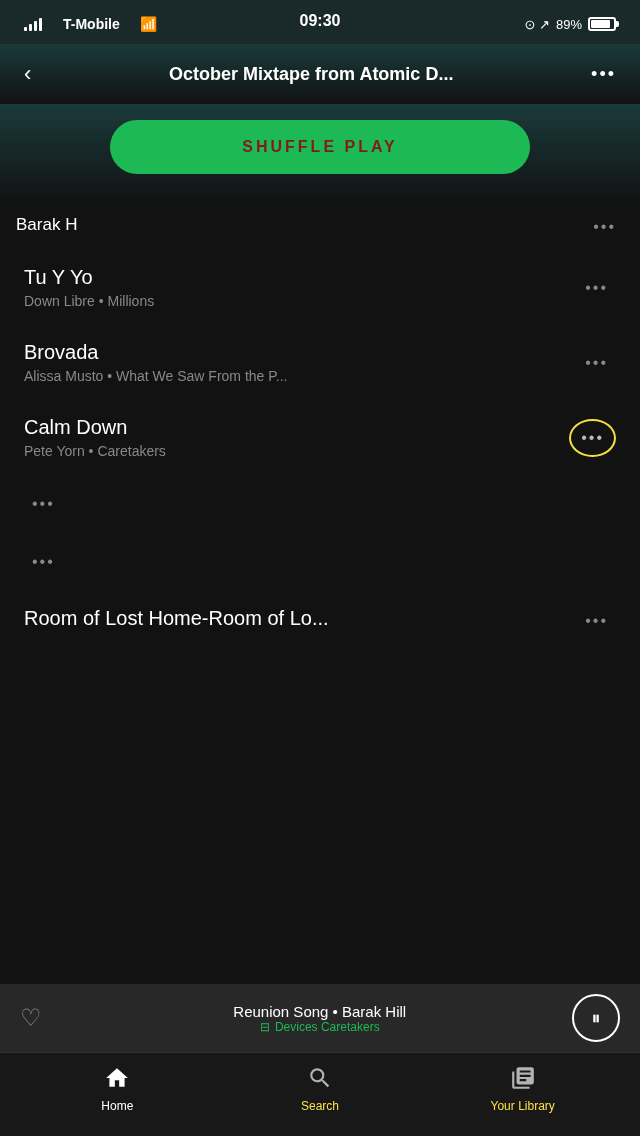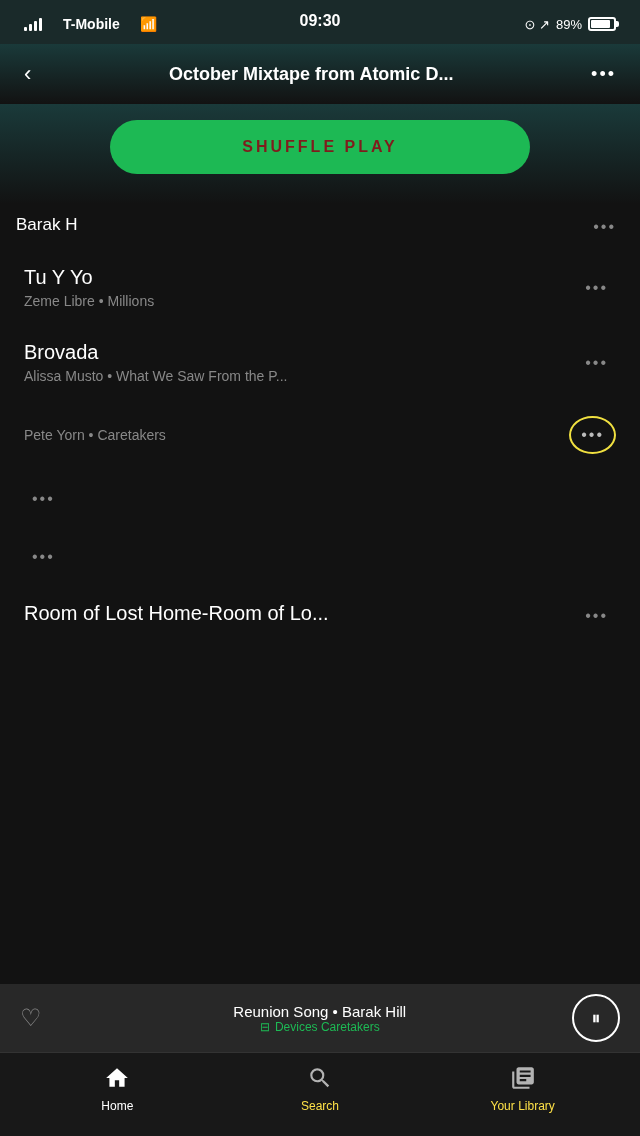--- a/index.html
+++ b/index.html
@@ -332,35 +332,36 @@
 <div class="song-list">
 
   <div class="song-item-partial">
     <span class="song-title">Barak H</span>
     <span class="three-dots">•••</span>
   </div>
 
   <div class="song-item">
     <div class="song-info">
       <div class="song-title">Tu Y Yo</div>
-      <div class="song-meta">Zeme Libre • Millions</div>
+      <div class="song-meta">Down Libre • Millions</div>
     </div>
     <span class="three-dots">•••</span>
   </div>
 
   <div class="song-item">
     <div class="song-info">
       <div class="song-title">Brovada</div>
       <div class="song-meta">Alissa Musto • What We Saw From the P...</div>
     </div>
     <span class="three-dots">•••</span>
   </div>
 
   <div class="song-item">
     <div class="song-info">
+      <div class="song-title">Calm Down</div>
       <div class="song-meta">Pete Yorn • Caretakers</div>
     </div>
     <span class="three-dots highlighted">•••</span>
   </div>
 
   <div class="song-item">
     <span class="three-dots">•••</span>
   </div>
 
   <div class="song-item">

